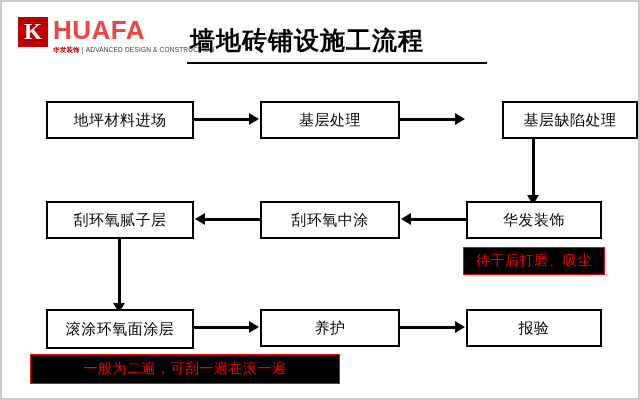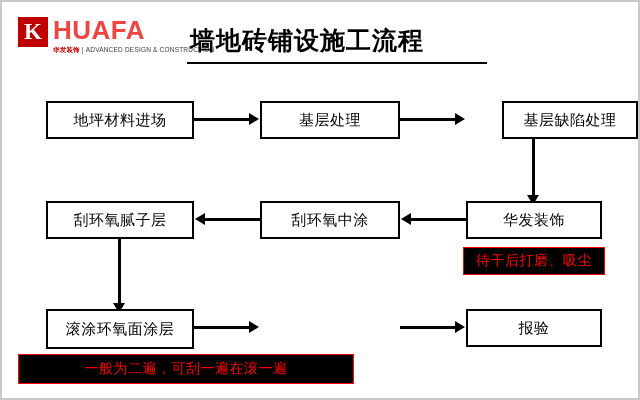--- a/index.html
+++ b/index.html
@@ -188,24 +188,25 @@
   <div class="line" style="left:203px; top:216px; width:56px; height:3px;"></div>
   <div class="arrow arrow-left" style="left:193px; top:211px;"></div>
 
   <div class="note" style="left:461px; top:245px; width:142px; height:28px;">待干后打磨、吸尘</div>
 
   <div class="line" style="left:116px; top:237px; width:3px; height:66px;"></div>
   <div class="arrow arrow-down" style="left:111px; top:301px;"></div>
 
   <div class="box" style="left:44px; top:307px; width:148px; height:40px;">滚涂环氧面涂层</div>
 
+  <div class="box" style="left:258px; top:307px; width:140px; height:38px;">养护</div>
 
   <div class="box" style="left:464px; top:307px; width:136px; height:38px;">报验</div>
 
   <div class="line" style="left:192px; top:324px; width:56px; height:3px;"></div>
   <div class="arrow arrow-right" style="left:247px; top:319px;"></div>
 
   <div class="line" style="left:398px; top:324px; width:56px; height:3px;"></div>
   <div class="arrow arrow-right" style="left:453px; top:319px;"></div>
 
-  <div class="note" style="left:16px; top:352px; width:336px; height:30px;">一般为二遍，可刮一遍在滚一遍</div>
+  <div class="note" style="left:28px; top:352px; width:310px; height:30px;">一般为二遍，可刮一遍在滚一遍</div>
 
 </div>
 
 </body></html>

